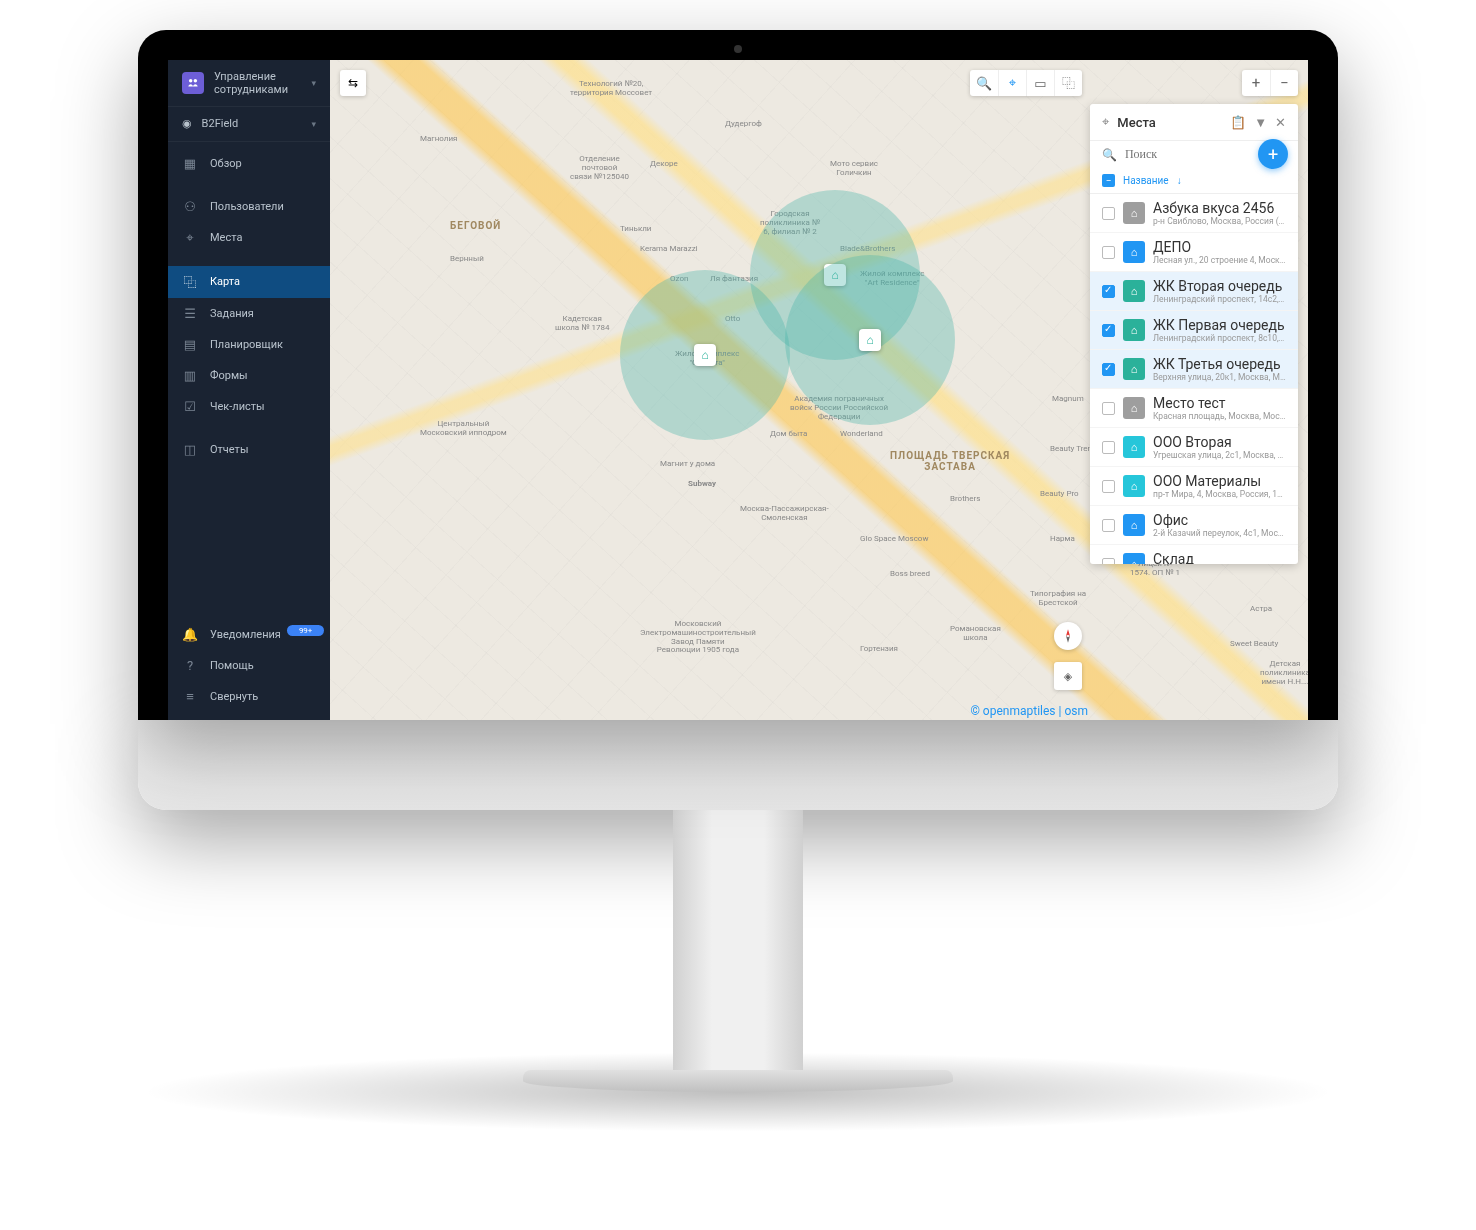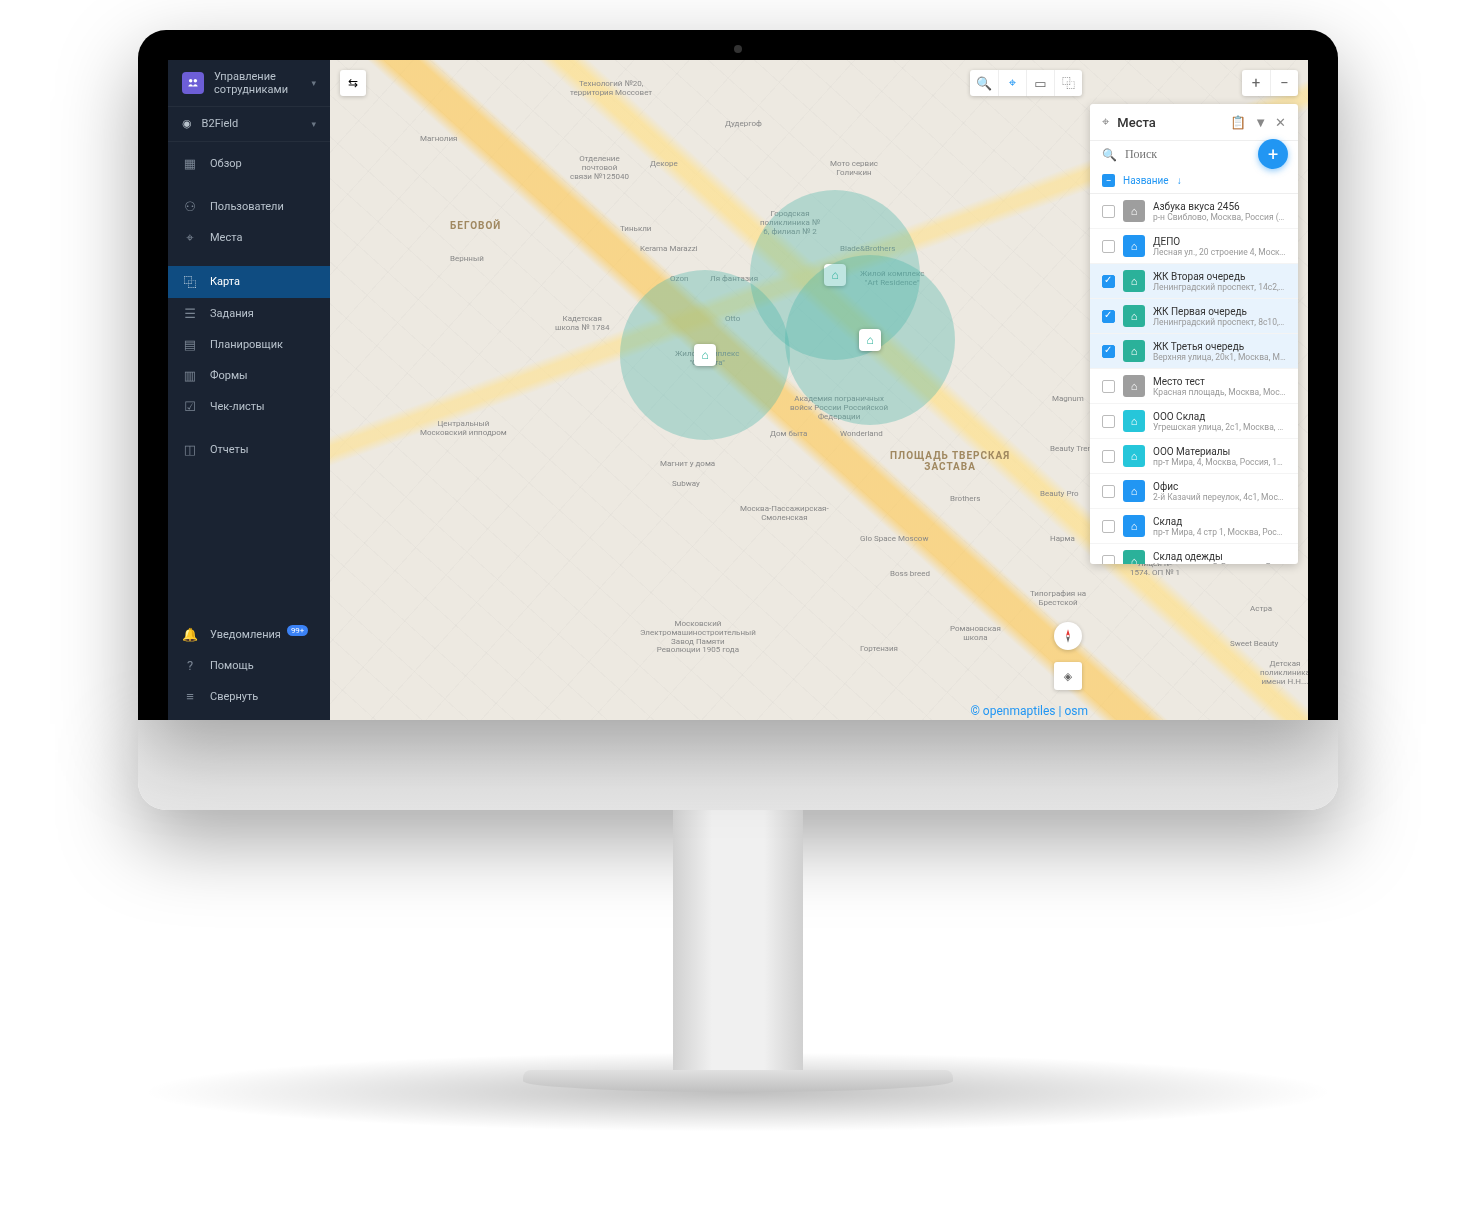--- a/index.html
+++ b/index.html
@@ -22,21 +22,21 @@
 .sb-app-icon { width: 22px; height: 22px; background: #6d5ed6; border-radius: 4px; display: flex; align-items: center; justify-content: center; color: #fff; }
 .sb-title { font-size: 11px; line-height: 1.2; flex: 1; }
 .sb-caret { font-size: 9px; color: #6b7785; }
 .sb-sep { height: 1px; background: rgba(255,255,255,.05); }
 .sb-nav { flex: 1; padding-top: 6px; }
 .sb-item { padding: 8px 14px; display: flex; align-items: center; gap: 12px; cursor: pointer; font-size: 11px; }
 .sb-item.active { background: #0f4c81; color: #fff; }
 .sb-item .ico { width: 16px; text-align: center; font-size: 13px; color: #7a8593; }
 .sb-item.active .ico { color: #fff; }
 .sb-footer { padding-bottom: 8px; }
-.sb-badge { background: #3b82f6; color: #fff; font-size: 8px; padding: 1px 4px; border-radius: 7px; margin-left: -6px; margin-top: -8px; position: relative; }
+.sb-badge { background: #3b82f6; color: #fff; font-size: 8px; padding: 1px 12px; border-radius: 7px; margin-left: -6px; margin-top: -8px; position: relative; }
 
 
 .main { flex: 1; position: relative; background: #e8e4dc; }
 .map-bg { position: absolute; inset: 0; background:
   linear-gradient(42deg, transparent 45%, rgba(255,200,80,.6) 46%, rgba(255,200,80,.6) 48%, transparent 49%),
   linear-gradient(42deg, transparent 55%, rgba(255,225,140,.7) 56%, rgba(255,225,140,.7) 57%, transparent 58%),
   linear-gradient(-20deg, transparent 60%, rgba(255,225,140,.6) 61%, rgba(255,225,140,.6) 62%, transparent 63%),
   repeating-linear-gradient(42deg, transparent 0 30px, rgba(0,0,0,.02) 30px 31px),
   repeating-linear-gradient(-48deg, transparent 0 40px, rgba(0,0,0,.02) 40px 41px),
   #ede9e1;
@@ -72,21 +72,21 @@
 .pp-sort { padding: 6px 12px; display: flex; align-items: center; gap: 8px; border-bottom: 1px solid #eee; font-size: 10px; color: #2196f3; }
 .pp-sort .chk-ind { width: 13px; height: 13px; background: #2196f3; border-radius: 2px; display: flex; align-items: center; justify-content: center; color: #fff; font-size: 10px; }
 .pp-list { overflow-y: auto; }
 .pp-row { padding: 6px 12px; display: flex; align-items: center; gap: 8px; cursor: pointer; border-bottom: 1px solid #f4f4f4; }
 .pp-row.sel { background: #e8f3fd; }
 .pp-row .cbox { width: 13px; height: 13px; border: 1.5px solid #bbb; border-radius: 2px; flex-shrink: 0; cursor: pointer; }
 .pp-row.sel .cbox { background: #2196f3; border-color: #2196f3; position: relative; }
 .pp-row.sel .cbox::after { content: '✓'; color: #fff; font-size: 10px; position: absolute; top: -2px; left: 1px; }
 .pp-row .picon { width: 22px; height: 22px; border-radius: 3px; display: flex; align-items: center; justify-content: center; color: #fff; font-size: 11px; flex-shrink: 0; }
 .pp-row .ptxt { flex: 1; min-width: 0; }
-.pp-row .pname { font-size: 10px; color: #333; white-space: nowrap; overflow: hidden; text-overflow: ellipsis; }
+.pp-row .pname { font-size: 14px; color: #333; white-space: nowrap; overflow: hidden; text-overflow: ellipsis; }
 .pp-row .paddr { font-size: 8.5px; color: #999; white-space: nowrap; overflow: hidden; text-overflow: ellipsis; }
 </style>
 </head>
 <body>
 
 <div class="imac-wrap">
   <div class="imac-screen">
     <div class="imac-cam"></div>
     <div class="screen-content">
 
@@ -185,21 +185,21 @@
             <div class="map-label" style="left: 225px; top: 255px;">Кадетская<br>школа № 1784</div>
             <div class="map-label" style="left: 345px; top: 290px;">Жилой комплекс<br>"Суббота"</div>
             <div class="map-label" style="left: 430px; top: 150px;">Городская<br>поликлиника №<br>6, филиал № 2</div>
             <div class="map-label" style="left: 510px; top: 185px;">Blade&amp;Brothers</div>
             <div class="map-label" style="left: 530px; top: 210px;">Жилой комплекс<br>"Art Residence"</div>
             <div class="map-label" style="left: 240px; top: 95px;">Отделение<br>почтовой<br>связи №125040</div>
             <div class="map-label" style="left: 240px; top: 20px;">Технологий №20,<br>территория Моссовет</div>
             <div class="map-label" style="left: 330px; top: 400px;">Магнит у дома</div>
             <div class="map-label" style="left: 410px; top: 445px;">Москва-Пассажирская-<br>Смоленская</div>
             <div class="map-label" style="left: 440px; top: 370px;">Дом быта</div>
-            <div class="map-label" style="left: 342px; top: 420px;">Subway</div>
+            <div class="map-label" style="left: 358px; top: 420px; font-weight: bold;">Subway</div>
             <div class="map-label" style="left: 510px; top: 370px;">Wonderland</div>
             <div class="map-label" style="left: 460px; top: 335px;">Академия пограничных<br>войск России Российской<br>Федерации</div>
             <div class="map-label" style="left: 310px; top: 560px;">Московский<br>Электромашиностроительный<br>Завод Памяти<br>Революции 1905 года</div>
             <div class="map-label" style="left: 620px; top: 435px;">Brothers</div>
             <div class="map-label" style="left: 680px; top: 335px; margin-left: 42px;">Magnum</div>
             <div class="map-label" style="left: 720px; top: 385px;">Beauty Trend</div>
             <div class="map-label" style="left: 710px; top: 430px;">Beauty Pro</div>
             <div class="map-label" style="left: 530px; top: 475px;">Glo Space Moscow</div>
             <div class="map-label" style="left: 560px; top: 510px;">Boss breed</div>
             <div class="map-label" style="left: 90px; top: 360px;">Центральный<br>Московский ипподром</div>
@@ -313,21 +313,21 @@
                 <div class="picon" style="background:#9e9e9e">⌂</div>
                 <div class="ptxt">
                   <div class="pname">Место тест</div>
                   <div class="paddr">Красная площадь, Москва, Москва, Росс…</div>
                 </div>
               </div>
               <div class="pp-row">
                 <div class="cbox"></div>
                 <div class="picon" style="background:#26c6da">⌂</div>
                 <div class="ptxt">
-                  <div class="pname">ООО Склад</div>
+                  <div class="pname">ООО Вторая</div>
                   <div class="paddr">Угрешская улица, 2с1, Москва, Москва, Р…</div>
                 </div>
               </div>
               <div class="pp-row">
                 <div class="cbox"></div>
                 <div class="picon" style="background:#26c6da">⌂</div>
                 <div class="ptxt">
                   <div class="pname">ООО Материалы</div>
                   <div class="paddr">пр-т Мира, 4, Москва, Россия, 129090 (15…</div>
                 </div>

